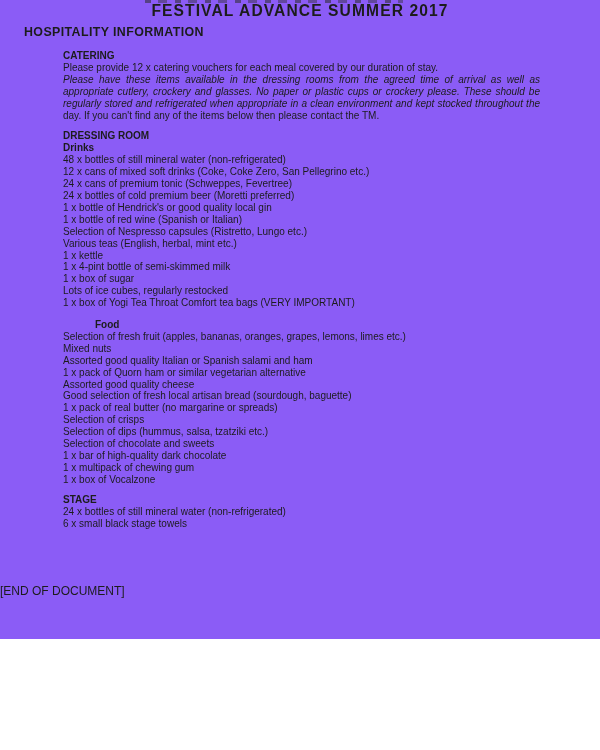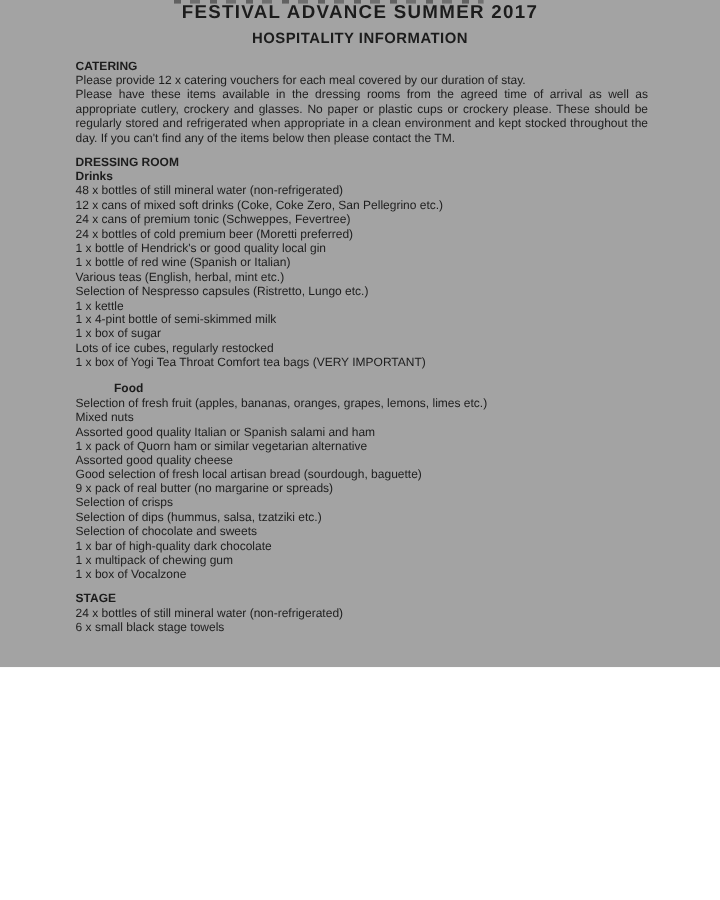--- a/index.html
+++ b/index.html
@@ -1,20 +1,20 @@
 <!DOCTYPE html>
 <html><head>
 <meta charset="utf-8">
 <style>
   html, body { margin: 0; padding: 0; background: #ffffff; }
   .page {
     position: relative;
     width: 600px;
-    height: 556px;
-    background: #a3a3a3;
+    height: 639px;
+    background: #8b5cf6;
     overflow: hidden;
     font-family: "Liberation Sans", sans-serif;
     color: #1c1c1c;
     -webkit-font-smoothing: antialiased;
   }
   .artifact {
     position: absolute;
     top: 0; left: 145px;
     width: 258px; height: 3px;
     background: repeating-linear-gradient(90deg,
@@ -25,40 +25,41 @@
   .title {
     margin: 2px 0 0 0;
     text-align: center;
     font-size: 15.6px;
     font-weight: bold;
     letter-spacing: 1.1px;
     line-height: 17px;
   }
   .subtitle {
     margin-top: 6px;
-    text-align: center;
+    text-align: left;
     font-size: 12.4px;
     font-weight: bold;
     letter-spacing: 0.4px;
     line-height: 14px;
+    padding-left: 24px;
   }
   .content {
     margin: 0 60px 0 63px;
     font-size: 10px;
     line-height: 11.9px;
   }
   .heading { font-weight: bold; }
   .mt-cat   { margin-top: 11px; }
   .mt-rider { margin-top: 13px; }
   .mt-dress { margin-top: 9px;  }
   .mt-food  { margin-top: 10px; padding-left: 32px; }
   .mt-stage { margin-top: 8px;  }
   .line { white-space: pre; }
   .para .line { white-space: normal; }
-  .jline { text-align: justify; text-align-last: justify; }
+  .jline { text-align: justify; text-align-last: justify; font-style: italic; }
   .end-marker {
     margin-top: 56px;
     text-align: left;
     font-size: 12px;
     line-height: 12px;
   }
 </style>
 </head>
 <body>
 
@@ -88,37 +89,37 @@
     <div>
       <div class="heading mt-dress">DRESSING ROOM</div>
       <div class="heading">Drinks</div>
       <div>
           <div class="line">48 x bottles of still mineral water (non-refrigerated)</div>
           <div class="line">12 x cans of mixed soft drinks (Coke, Coke Zero, San Pellegrino etc.)</div>
           <div class="line">24 x cans of premium tonic (Schweppes, Fevertree)</div>
           <div class="line">24 x bottles of cold premium beer (Moretti preferred)</div>
           <div class="line">1 x bottle of Hendrick's or good quality local gin</div>
           <div class="line">1 x bottle of red wine (Spanish or Italian)</div>
+          <div class="line">Selection of Nespresso capsules (Ristretto, Lungo etc.)</div>
           <div class="line">Various teas (English, herbal, mint etc.)</div>
-          <div class="line">Selection of Nespresso capsules (Ristretto, Lungo etc.)</div>
           <div class="line">1 x kettle</div>
           <div class="line">1 x 4-pint bottle of semi-skimmed milk</div>
           <div class="line">1 x box of sugar</div>
           <div class="line">Lots of ice cubes, regularly restocked</div>
           <div class="line">1 x box of Yogi Tea Throat Comfort tea bags (VERY IMPORTANT)</div>
         </div>
       <div class="heading mt-food">Food</div>
       <div>
           <div class="line">Selection of fresh fruit (apples, bananas, oranges, grapes, lemons, limes etc.)</div>
           <div class="line">Mixed nuts</div>
           <div class="line">Assorted good quality Italian or Spanish salami and ham</div>
           <div class="line">1 x pack of Quorn ham or similar vegetarian alternative</div>
           <div class="line">Assorted good quality cheese</div>
           <div class="line">Good selection of fresh local artisan bread (sourdough, baguette)</div>
-          <div class="line">9 x pack of real butter (no margarine or spreads)</div>
+          <div class="line">1 x pack of real butter (no margarine or spreads)</div>
           <div class="line">Selection of crisps</div>
           <div class="line">Selection of dips (hummus, salsa, tzatziki etc.)</div>
           <div class="line">Selection of chocolate and sweets</div>
           <div class="line">1 x bar of high-quality dark chocolate</div>
           <div class="line">1 x multipack of chewing gum</div>
           <div class="line">1 x box of Vocalzone</div>
         </div>
     </div>
 
     <div>

